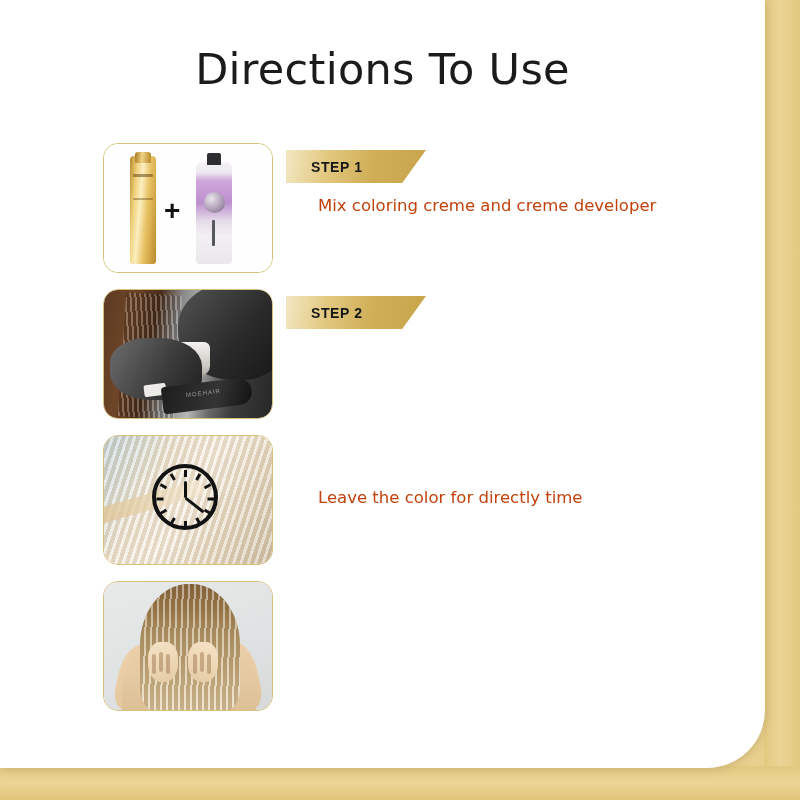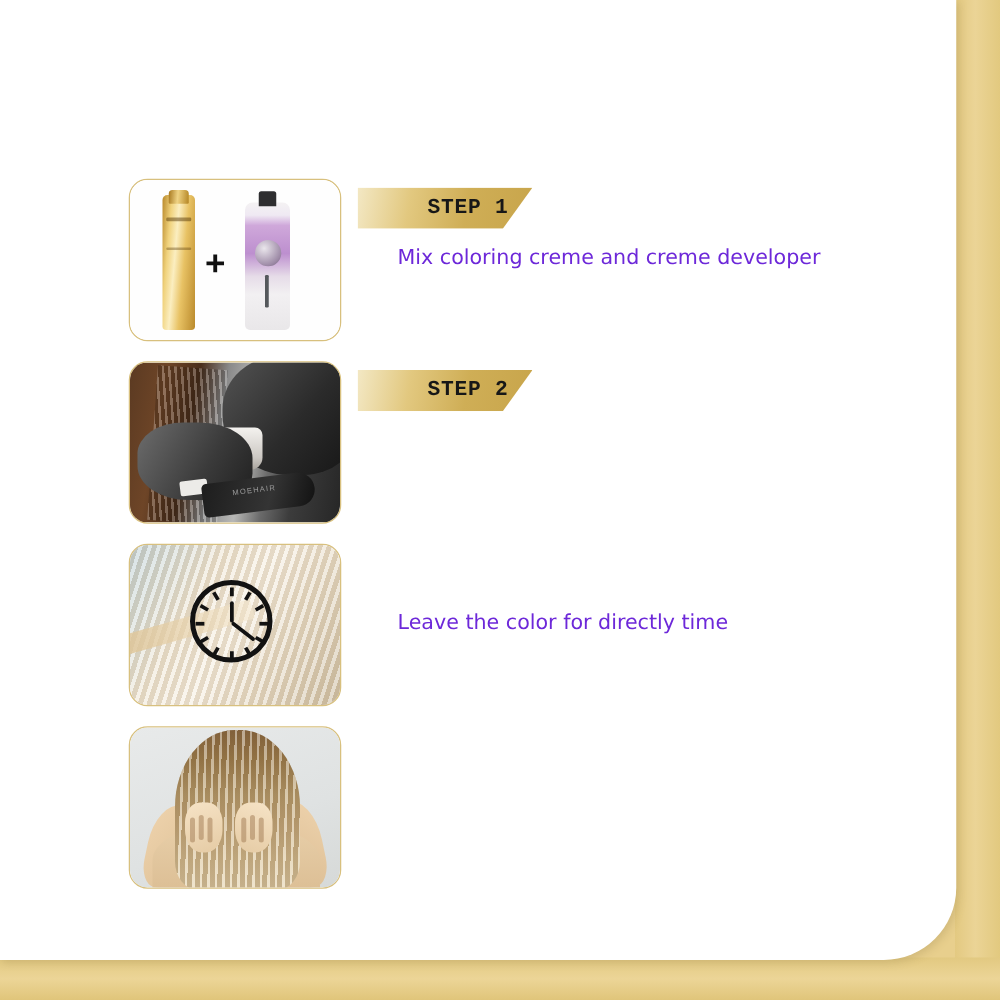--- a/index.html
+++ b/index.html
@@ -95,37 +95,37 @@
     top: 7px;
     width: 140px;
     height: 33px;
     background: linear-gradient(100deg, #f3e8c4 0%, #e2c87f 30%, #cfae56 62%, #c8a54b 100%);
     -webkit-clip-path: polygon(0 0, 100% 0, 83% 100%, 0 100%);
     clip-path: polygon(0 0, 100% 0, 83% 100%, 0 100%);
     display: flex;
     align-items: center;
   }
   .banner-label {
-    margin-left: 56px;
-    font-size: 17px;
+    margin-left: 25px;
+    font-size: 14px;
     font-weight: bold;
     letter-spacing: 0.6px;
     color: #171717;
-    font-family: Liberation Mono, monospace;
+    font-family: Liberation Sans, sans-serif;
   }
 
   
   .desc {
     position: absolute;
     left: 215px;
     top: 50px;
     width: 390px;
     font-size: 16.5px;
     line-height: 26px;
-    color: #6d28d9;
+    color: #c2410c;
     font-family: "DejaVu Sans", sans-serif;
   }
 
   
   .s1-bg { position:absolute; inset:0; background:#fefefe; }
   .tube {
     position: absolute; left: 26px; top: 12px;
     width: 26px; height: 108px;
     border-radius: 4px 4px 3px 3px;
     background: linear-gradient(95deg, #b8882a 0%, #f0d27c 22%, #fbeec0 40%, #e8c264 62%, #ba8a2c 100%);
@@ -335,20 +335,21 @@
 </head>
 <body>
 
 <div id="page">
 
   <div class="gold-band-right"></div>
   <div class="gold-band-bottom"></div>
 
   <div class="sheet">
 
+    <div class="title">Directions To Use</div>
 
     <div class="steps">
 
       <div class="step-row">
         <div class="thumb">
           <div class="thumb-inner">
             <div class="s1-bg"></div>
             <div class="tube"></div>
             <div class="tube-cap"></div>
             <div class="tube-txt"></div>

